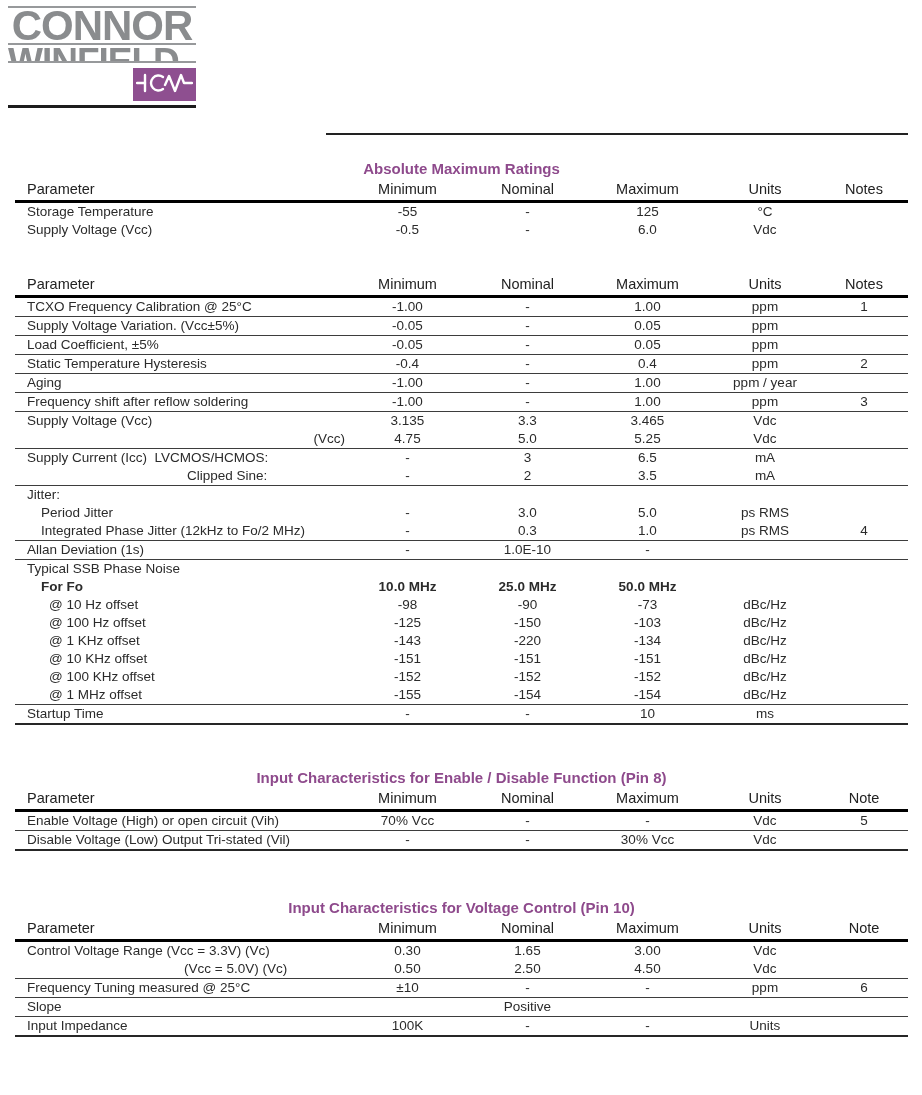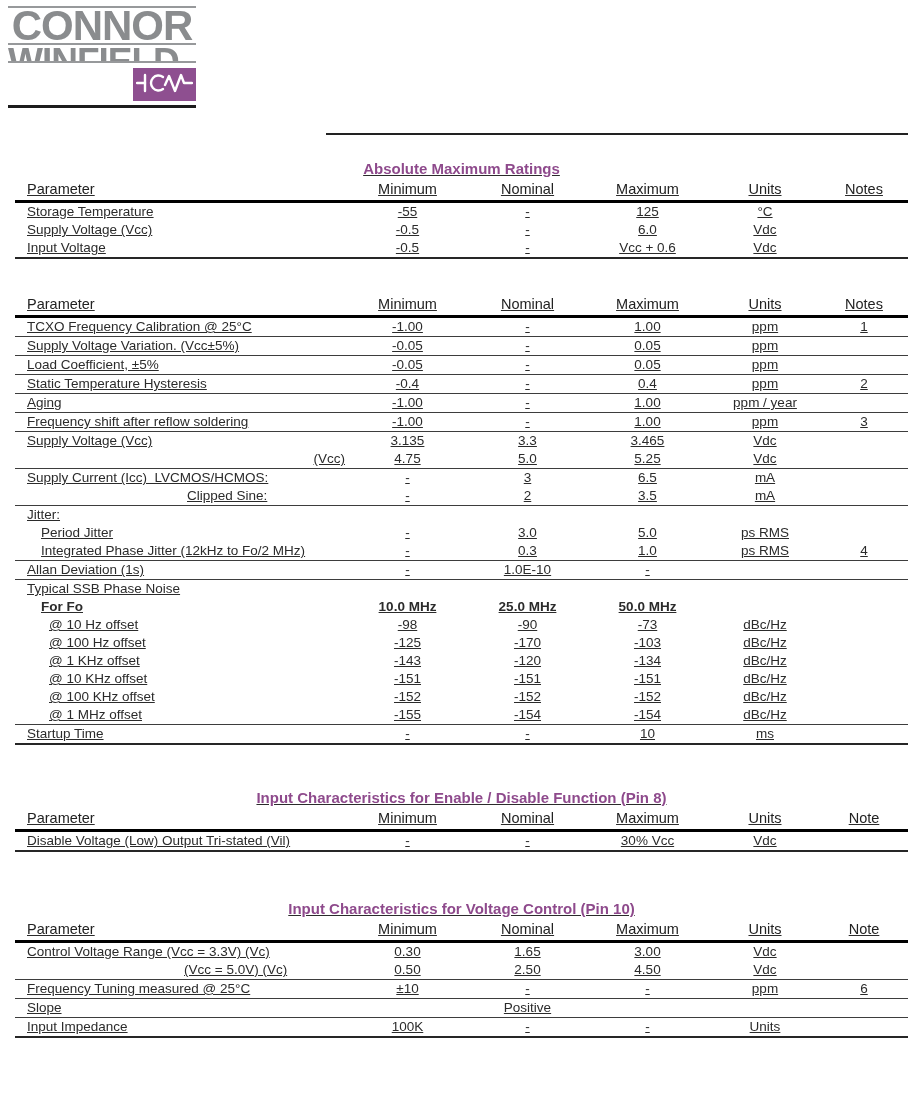--- a/index.html
+++ b/index.html
@@ -30,21 +30,21 @@
     width: 63px; height: 33px;
     background: #8e4f90;
     display: flex; align-items: center; justify-content: center;
   }
   .logo-bottom-rule { margin-top: 4px; height: 3px; background: #1c1c1c; }
 
   
   .header-rule { position: absolute; top: 133px; left: 326px; width: 582px; height: 2px; background: #222; }
 
   
-  .content { position: absolute; top: 0; left: 15px; width: 893px; text-decoration: underline; }
+  .content { position: absolute; top: 0; left: 15px; width: 893px; }
   .spec-section { width: 893px; }
   .spec-section.s1 { margin-top: 160px; }
   .spec-section.s2 { margin-top: 37px; }
   .spec-section.s3 { margin-top: 44px; }
   .spec-section.s4 { margin-top: 48px; }
 
   .table-title {
     text-align: center;
     color: #8e4a8c;
     font-weight: bold;
@@ -136,28 +136,20 @@
               <td class="cx"></td>
             </tr>
             <tr>
               <td class="c0">Supply Voltage (Vcc)</td>
               <td class="cx">-0.5</td>
               <td class="cx">-</td>
               <td class="cx">6.0</td>
               <td class="cx">Vdc</td>
               <td class="cx"></td>
             </tr>
-            <tr class="rule-thick">
-              <td class="c0">Input Voltage</td>
-              <td class="cx">-0.5</td>
-              <td class="cx">-</td>
-              <td class="cx">Vcc + 0.6</td>
-              <td class="cx">Vdc</td>
-              <td class="cx"></td>
-            </tr>
           </tbody>
         </table>
     </section>
     <section class="spec-section s2">
       <table class="spec">
           <colgroup>
             <col style="width: 330px;">
             <col style="width: 125px;">
             <col style="width: 115px;">
             <col style="width: 125px;">
@@ -307,29 +299,29 @@
               <td class="c0" style="padding-left: 34px;">@ 10 Hz offset</td>
               <td class="cx">-98</td>
               <td class="cx">-90</td>
               <td class="cx">-73</td>
               <td class="cx">dBc/Hz</td>
               <td class="cx"></td>
             </tr>
             <tr>
               <td class="c0" style="padding-left: 34px;">@ 100 Hz offset</td>
               <td class="cx">-125</td>
-              <td class="cx">-170</td>
+              <td class="cx">-150</td>
               <td class="cx">-103</td>
               <td class="cx">dBc/Hz</td>
               <td class="cx"></td>
             </tr>
             <tr>
               <td class="c0" style="padding-left: 34px;">@ 1 KHz offset</td>
               <td class="cx">-143</td>
-              <td class="cx">-120</td>
+              <td class="cx">-220</td>
               <td class="cx">-134</td>
               <td class="cx">dBc/Hz</td>
               <td class="cx"></td>
             </tr>
             <tr>
               <td class="c0" style="padding-left: 34px;">@ 10 KHz offset</td>
               <td class="cx">-151</td>
               <td class="cx">-151</td>
               <td class="cx">-151</td>
               <td class="cx">dBc/Hz</td>
@@ -377,20 +369,28 @@
             <tr>
               <th class="c0">Parameter</th>
               <th class="cx">Minimum</th>
               <th class="cx">Nominal</th>
               <th class="cx">Maximum</th>
               <th class="cx">Units</th>
               <th class="cx">Note</th>
             </tr>
           </thead>
           <tbody>
+            <tr class="rule-thin">
+              <td class="c0">Enable Voltage (High) or open circuit (Vih)</td>
+              <td class="cx">70% Vcc</td>
+              <td class="cx">-</td>
+              <td class="cx">-</td>
+              <td class="cx">Vdc</td>
+              <td class="cx">5</td>
+            </tr>
             <tr class="rule-thick">
               <td class="c0">Disable Voltage (Low) Output Tri-stated (Vil)</td>
               <td class="cx">-</td>
               <td class="cx">-</td>
               <td class="cx">30% Vcc</td>
               <td class="cx">Vdc</td>
               <td class="cx"></td>
             </tr>
           </tbody>
         </table>

